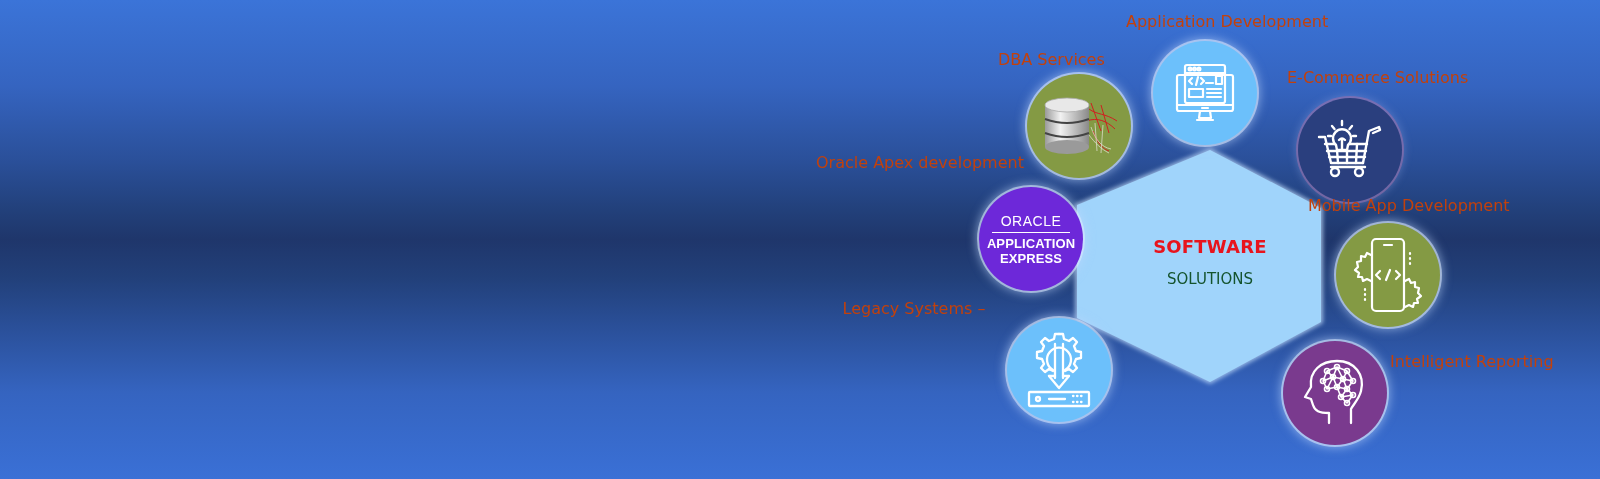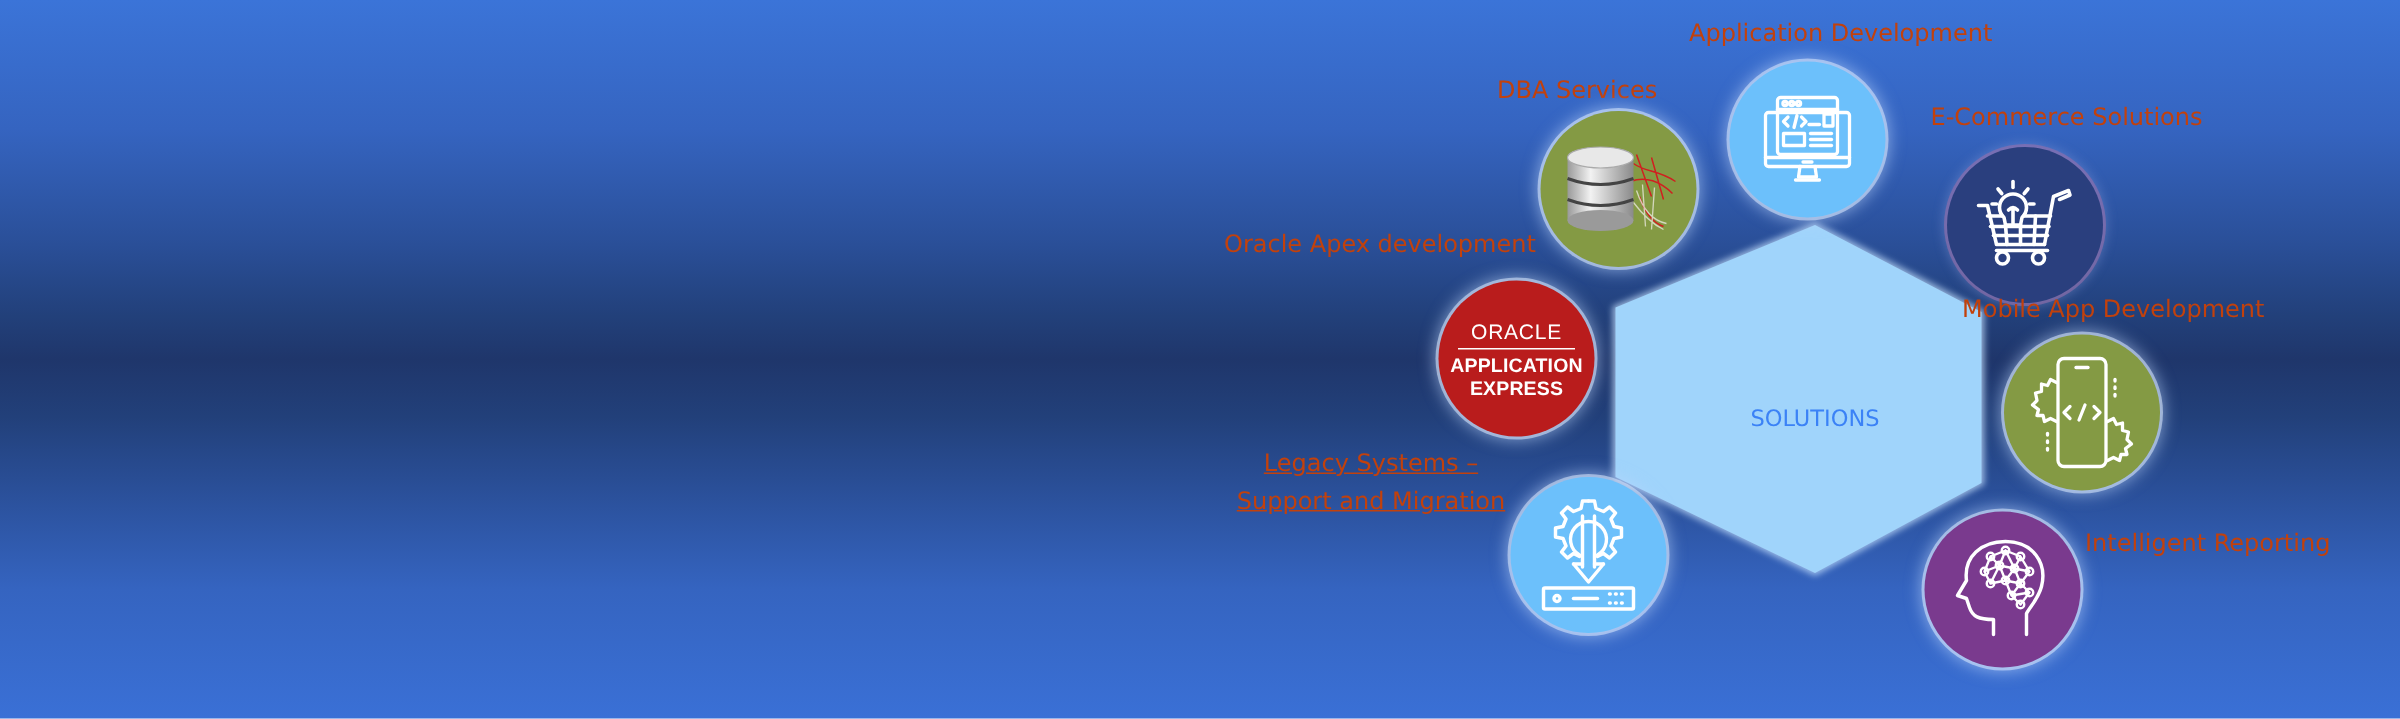--- a/index.html
+++ b/index.html
@@ -12,53 +12,54 @@
   }
   .stage { position: absolute; left: 0; top: 0; width: 1600px; height: 479px; }
   .hexagon-wrap { position: absolute; left: 0; top: 0; width: 1600px; height: 479px; }
   .hex-svg { position: absolute; left: 0; top: 0; }
   .center-title {
     position: absolute; left: 1110px; top: 236px; width: 200px; text-align: center;
     font-weight: bold; font-size: 18px; letter-spacing: 0.2px;
   }
   .center-sub {
     position: absolute; left: 1110px; top: 270px; width: 200px; text-align: center;
-    font-size: 15px; color: #3b82f6;
+    font-size: 15px; color: #14532d;
   }
   .circle {
     position: absolute; width: 104px; height: 104px; border-radius: 50%;
     box-shadow: 0 0 0 2px rgba(220,235,255,0.55), 0 0 10px 3px rgba(190,215,255,0.55);
     display: flex; align-items: center; justify-content: center;
   }
   .circle svg { display: block; }
   .label {
     position: absolute; color: #c2410c; font-size: 16px; white-space: nowrap;
     font-family: "DejaVu Sans", "Liberation Sans", sans-serif;
   }
-  .label.center { text-align: center; line-height: 25px; text-decoration: underline; }
+  .label.center { text-align: center; line-height: 25px; }
   .oracle-logo { text-align: center; color: #fff; }
   .oracle-word { font-family: "Liberation Sans", sans-serif; font-size: 14px; letter-spacing: 0.5px; padding-bottom: 3px; border-bottom: 1.5px solid #fff; width: 78px; margin: 0 auto; }
   .oracle-sub { font-family: Liberation Sans, sans-serif; font-weight: bold; font-size: 13px; margin-top: 3px; letter-spacing: 0.1px; }
 </style>
 </head>
 <body>
 
 <div class="stage">
 
   <div class="hexagon-wrap">
     <svg class="hex-svg" width="1600" height="479" viewBox="0 0 1600 479">
       <defs>
         <filter id="hexglow" x="-20%" y="-20%" width="140%" height="140%">
           <feGaussianBlur stdDeviation="2"></feGaussianBlur>
         </filter>
       </defs>
       <polygon points="1210,148 1323,207 1323,323 1210,384 1075,319 1075,204" fill="#c6e2ff" opacity="0.7" filter="url(#hexglow)"></polygon>
       <polygon points="1210,150 1321,208 1321,322 1210,382 1077,318 1077,205" fill="#a0d4fb"></polygon>
     </svg>
   </div>
+  <div class="center-title" style="color:#e8141d;">SOFTWARE</div>
   <div class="center-sub">SOLUTIONS</div>
 
   <div class="label" style="left:1126px; top:12px;">Application Development</div>
   <div class="circle" style="left:1153px; top:41px; background:#6cc0fb;">
     <svg width="64" height="64" viewBox="0 0 64 64" fill="none" stroke="#fff" stroke-width="2.2" stroke-linecap="round" stroke-linejoin="round">
       <rect x="4" y="14" width="56" height="36" rx="2"></rect>
       <rect x="12" y="4" width="40" height="38" rx="2"></rect>
       <line x1="12" y1="12" x2="52" y2="12"></line>
       <circle cx="17" cy="8" r="1.4"></circle>
         <circle cx="21.5" cy="8" r="1.4"></circle>
@@ -118,21 +119,21 @@
       <line x1="20" y1="33" x2="21" y2="46"></line>
         <line x1="30" y1="33" x2="30" y2="46"></line>
         <line x1="40" y1="27" x2="39" y2="46"></line>
       <circle cx="18" cy="55" r="4"></circle>
         <circle cx="42" cy="55" r="4"></circle>
       <line x1="14" y1="50" x2="48" y2="50"></line>
     </svg>
   </div>
 
   <div class="label" style="left:816px; top:153px;">Oracle Apex development</div>
-  <div class="circle" style="left:959px; top:187px; background:#b91c1c;">
+  <div class="circle" style="left:979px; top:187px; background:#6d28d9;">
     <div class="oracle-logo">
       <div class="oracle-word">ORACLE</div>
       <div class="oracle-sub">APPLICATION EXPRESS</div>
     </div>
   </div>
 
   <div class="label" style="left:1308px; top:196px;">Mobile App Development</div>
   <div class="circle" style="left:1336px; top:223px; background:#849a44;">
     <svg width="70" height="80" viewBox="0 0 70 80" fill="none" stroke="#fff" stroke-width="2.2" stroke-linecap="round" stroke-linejoin="round">
       <path d="M18,20 L14,18 L12,22 L8,21 L8,26 L4,27 L5,32 L2,35 L6,38 L5,42 L9,42 L10,46 L14,44 L18,46"></path>
@@ -146,21 +147,20 @@
         <line x1="57" y1="23" x2="57" y2="24"></line>
         <line x1="57" y1="28" x2="57" y2="29"></line>
       <line x1="12" y1="54" x2="12" y2="55"></line>
         <line x1="12" y1="59" x2="12" y2="60"></line>
         <line x1="12" y1="64" x2="12" y2="65"></line>
     </svg>
   </div>
 
   <div class="label center" style="left:822px; top:296px; width:184px;">
     <div>Legacy Systems –</div>
-    <div>Support and Migration</div>
   </div>
   <div class="circle" style="left:1007px; top:318px; background:#6cc0fb;">
     <svg width="68" height="80" viewBox="0 0 68 80" fill="none" stroke="#fff" stroke-width="2.3" stroke-linecap="round" stroke-linejoin="round">
       <path d="M34,4 L38,4 L39,9 L44,11 L48,8 L52,12 L49,16 L51,21 L56,22 L56,28 L51,29 L49,34 L52,38 L48,42 L44,39 L40,41"></path>
       <path d="M28,41 L24,39 L20,42 L16,38 L19,34 L17,29 L12,28 L12,22 L17,21 L19,16 L16,12 L20,8 L24,11 L29,9 L30,4 L34,4"></path>
       <path d="M28,40 A12,12 0 1 1 40,40"></path>
       <line x1="30" y1="14" x2="30" y2="48"></line>
         <line x1="38" y1="14" x2="38" y2="48"></line>
       <polyline points="24,46 34,58 44,46"></polyline>
       <line x1="24" y1="46" x2="30" y2="46"></line>

